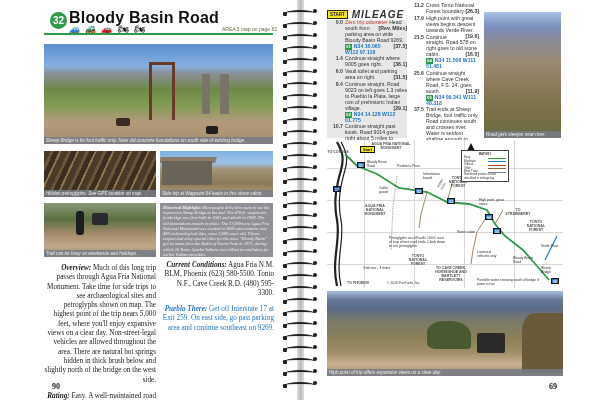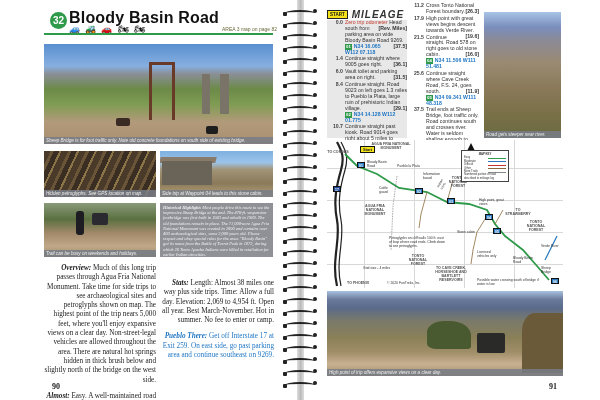--- a/index.html
+++ b/index.html
@@ -140,29 +140,29 @@
     <b>Historical Highlight:</b>
     <span>Most people drive this route to see the impressive Sheep Bridge at the end. The 476-ft. suspension footbridge was first built in 1943 and rebuilt in 1989. The old foundations remain in place. The 71,000-acre Agua Fria National Monument was created in 2000 and contains over 400 archaeological sites, some 2,000 years old. Please respect and obey special rules for the area. "Bloody Basin" got its name from the Battle of Turret Peak in 1873, during which 26 Tonto Apache Indians were killed in retaliation for earlier Indian atrocities.</span>
   </div>
 
   <div class="col col-a">
     <p>
       <span class="lbl">Overview:</span>
       <span>Much of this long trip passes through Agua Fria National Monument. Take time for side trips to see archaeological sites and petroglyphs shown on map. The highest point of the trip nears 5,000 feet, where you'll enjoy expansive views on a clear day. Non-street-legal vehicles are allowed throughout the area. There are natural hot springs hidden in thick brush below and slightly north of the bridge on the west side.</span>
     </p>
     <p>
-      <span class="lbl">Almost:</span>
+      <span class="lbl">Rating:</span>
       <span>Easy. A well-maintained road that gets a bit rockier as you descend to the bridge. Wet weather creates muddy conditions, especially on side trips.</span>
     </p>
   </div>
 
   <div class="col col-b">
-    <p style="margin-top:18px">
-      <span class="lbl">Stats:</span>
-      <span>Length: Almost 38 miles one way plus side trips. Time: Allow a full day. Elevation: 2,069 to 4,954 ft. Open all year. Best March-November. Hot in summer. No fee to enter or camp.</span>
+    <p>
+      <span class="lbl">Current Conditions:</span>
+      <span>Agua Fria N.M. BLM, Phoenix (623) 580-5500. Tonto N.F., Cave Creek R.D. (480) 595-3300.</span>
     </p>
     <p>
       <span class="lbl-blue">Pueblo There:</span>
       <span class="blue">Get off Interstate 17 at Exit 259. On east side, go past parking area and continue southeast on 9269.</span>
     </p>
   </div>
 
   <div class="page-num-l">90</div>
 </div>
 
@@ -363,13 +363,13 @@
   </div>
 </div>
 
 <div class="photo ph-road">
   <div class="trees"></div>
   <div class="cliff"></div>
   <div class="jeep"></div>
   <div class="caption">High point of trip offers expansive views on a clear day.</div>
 </div>
 
-<div class="page-num-r">91</div>
+<div class="page-num-r">69</div>
 
 </body></html>

